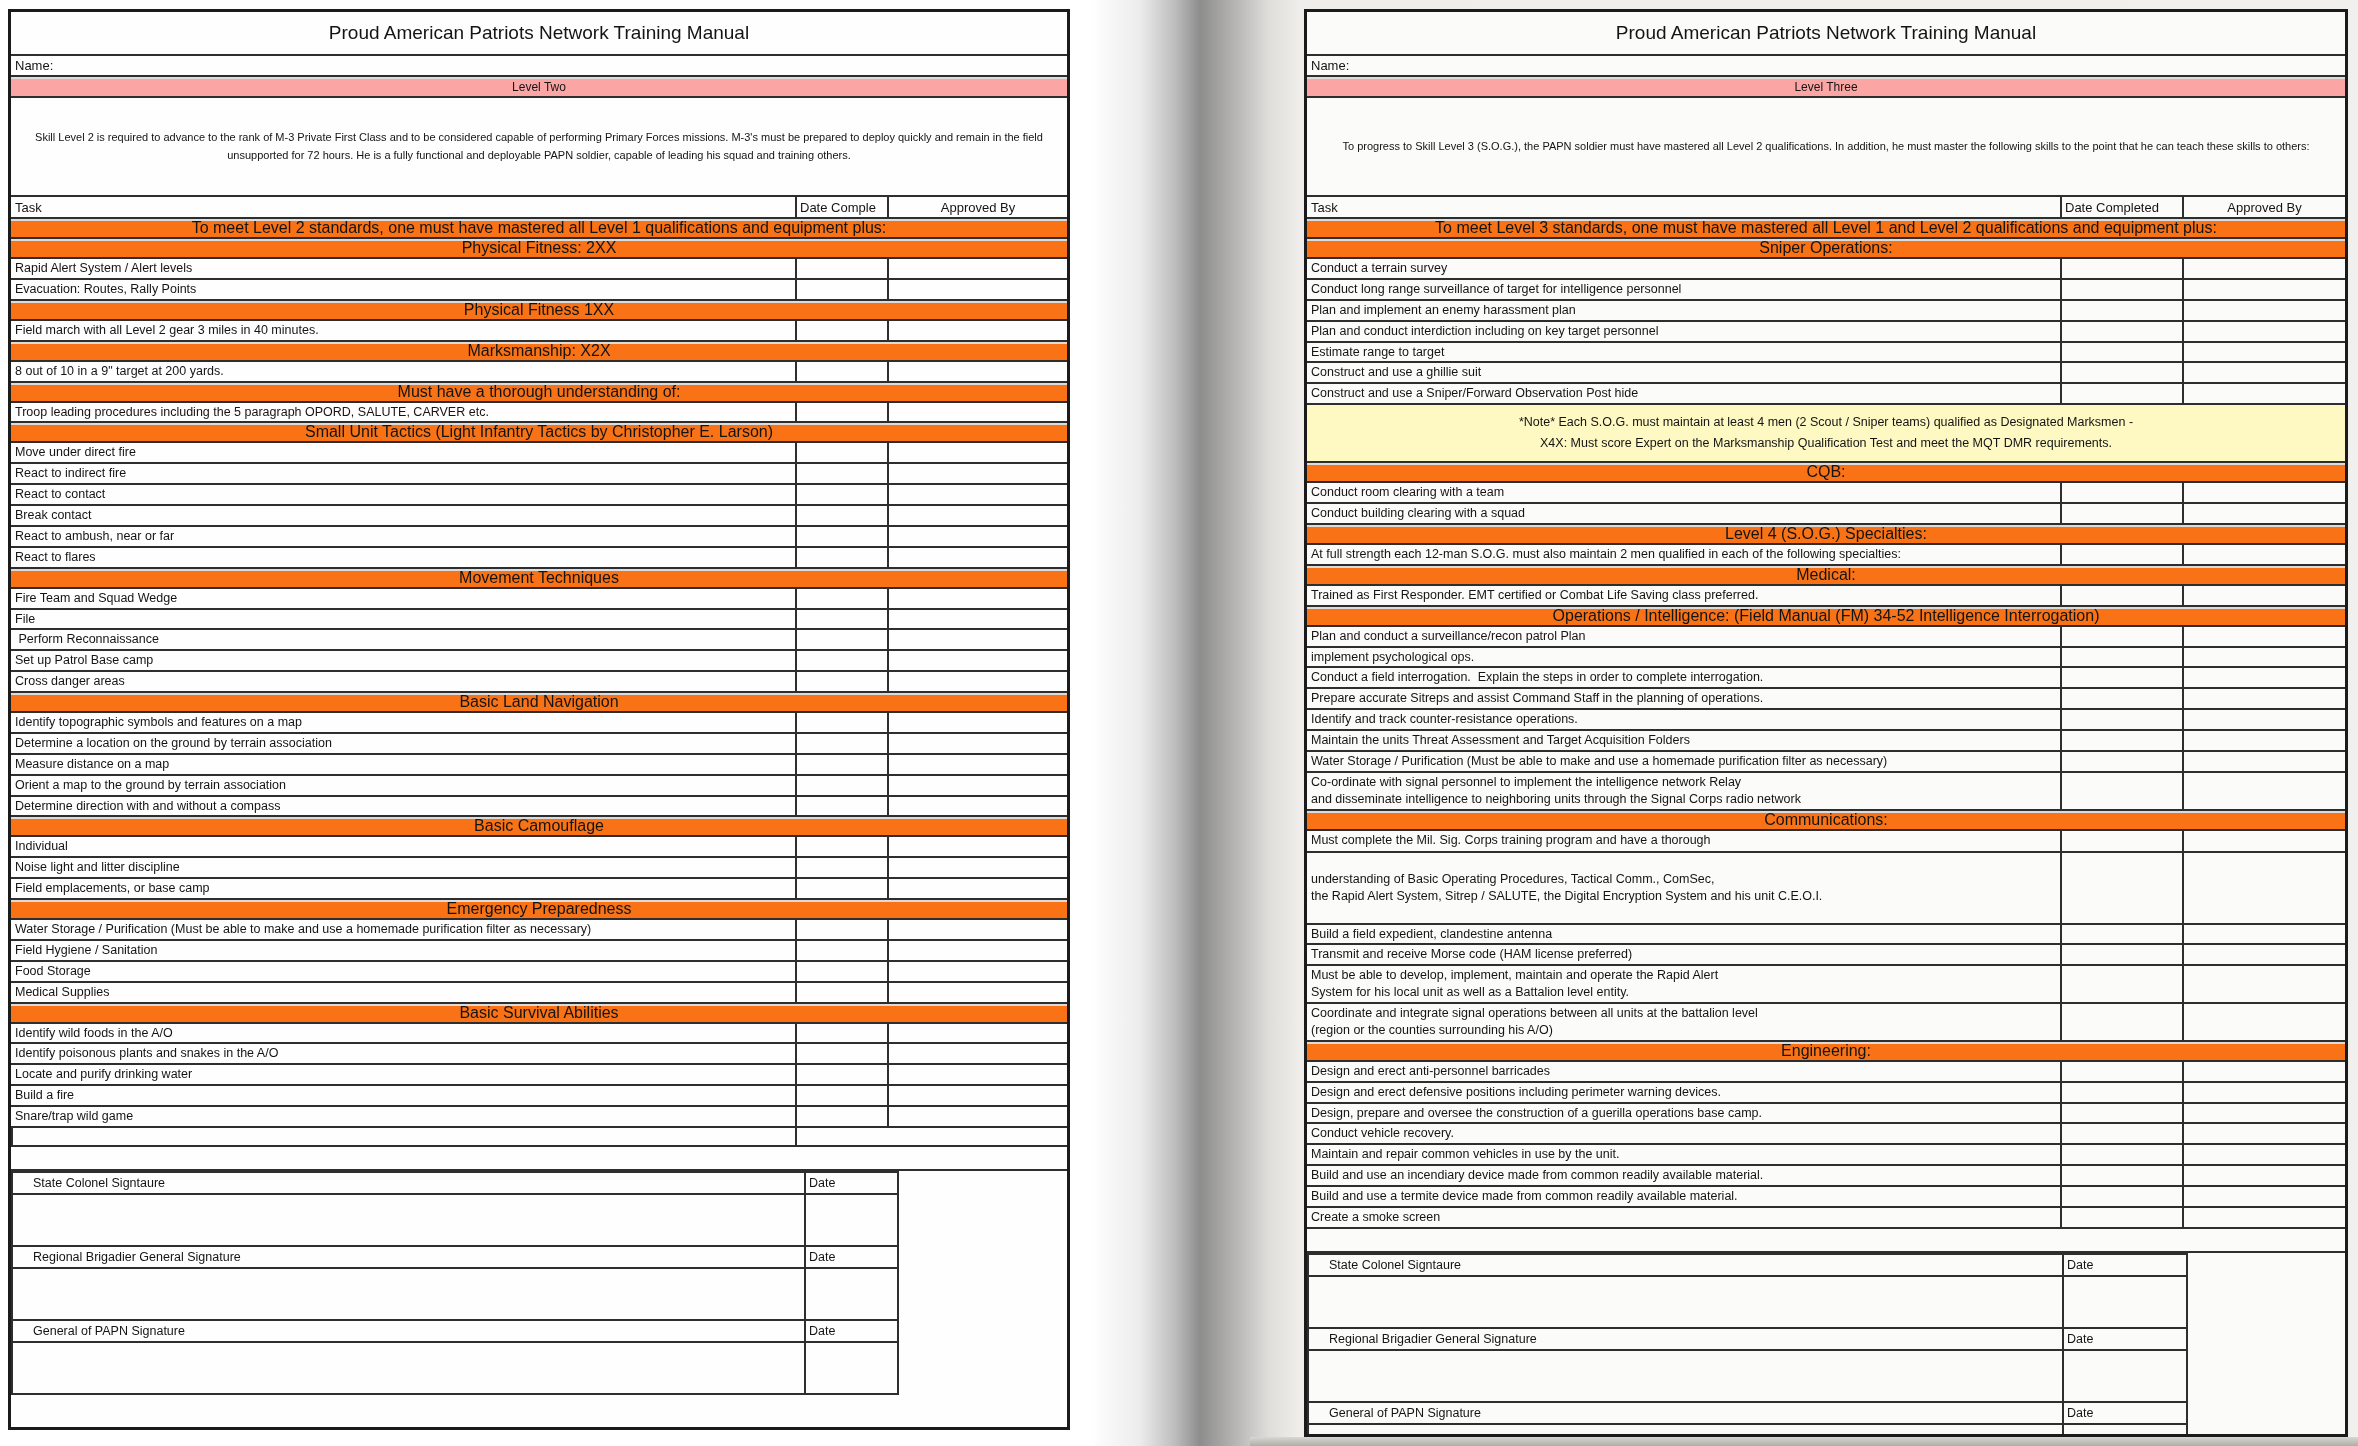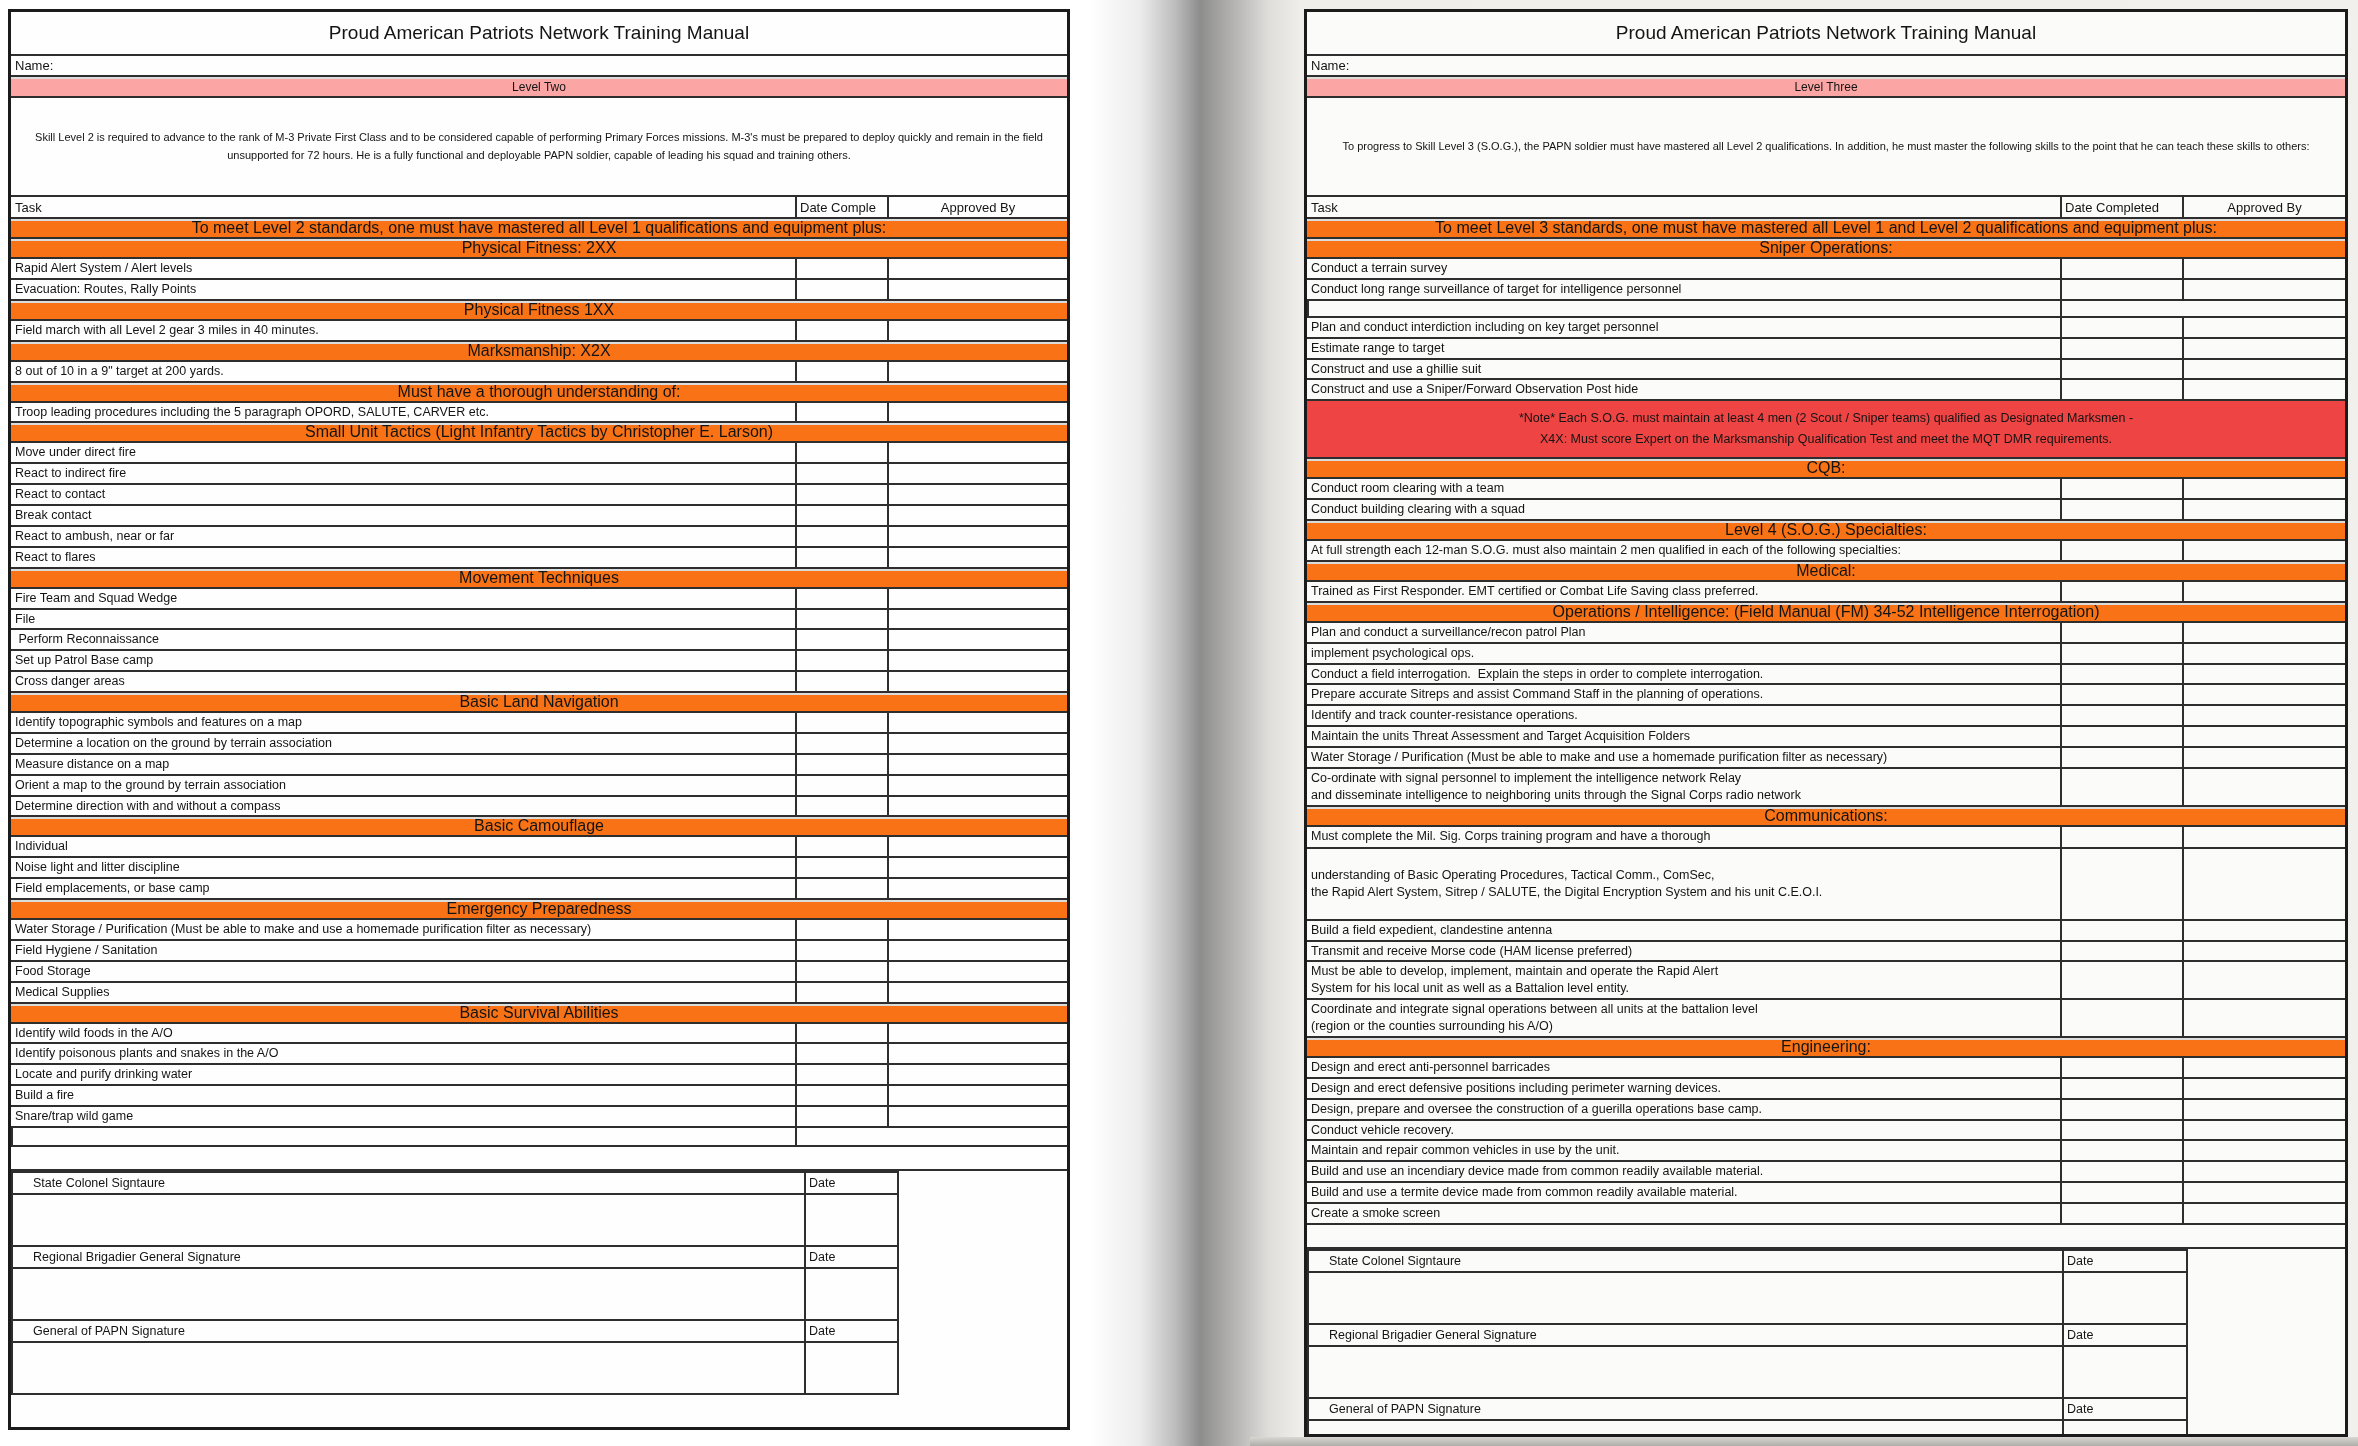--- a/index.html
+++ b/index.html
@@ -35,21 +35,21 @@
   .row.task{display:grid;grid-template-columns:1fr var(--dc) var(--ac);min-height:19px;}
   #pageR .row.task,#pageR .row.sec{min-height:17px;}
   #pageL .row.task,#pageL .row.sec{min-height:19px;}
   .row.task .tcell{padding:1px 2px 1px 4px;display:flex;flex-direction:column;
     justify-content:center;font-size:12.5px;line-height:1.35;}
   .row.task .tcell div{white-space:pre-wrap;}
   .row.task .dcell,.row.task .acell{border-left:2px solid #2e2e2e;}
   .row.sec{display:flex;align-items:center;justify-content:center;font-size:16px;
     background:#f97316;box-shadow:inset 0 2px 0 #dcdcdc;}
   .row.note{display:flex;flex-direction:column;align-items:center;justify-content:center;
-    min-height:58px;font-size:12.5px;line-height:1.7;text-align:center;background:#ef4444;}
+    min-height:58px;font-size:12.5px;line-height:1.7;text-align:center;background:#fef9c3;}
   .row.gap{height:24px;}
   .row.h2{min-height:36px !important;}
   .row.mid{min-height:22px !important;}
   .row.tall{min-height:72px !important;}
   .sigtable{width:var(--sw);border:2px solid #2e2e2e;margin-top:0;}
   .siggroup{border-bottom:2px solid #2e2e2e;}
   .siggroup:last-child{border-bottom:none;}
   .sigrow{display:grid;grid-template-columns:1fr var(--sd);}
   .sigrow.lab{height:20px;border-bottom:2px solid #2e2e2e;font-size:12.5px;}
   .sigrow.lab .slabel{padding-left:20px;display:flex;align-items:center;}
@@ -376,20 +376,23 @@
         <div class="acell"></div>
       </div>
       <div class="row task">
         <div class="tcell">
           <div>Conduct long range surveillance of target for intelligence personnel</div>
         </div>
         <div class="dcell"></div>
         <div class="acell"></div>
       </div>
       <div class="row task">
+        <div class="tcell">
+          <div>Plan and implement an enemy harassment plan</div>
+        </div>
         <div class="dcell"></div>
         <div class="acell"></div>
       </div>
       <div class="row task">
         <div class="tcell">
           <div>Plan and conduct interdiction including on key target personnel</div>
         </div>
         <div class="dcell"></div>
         <div class="acell"></div>
       </div>

